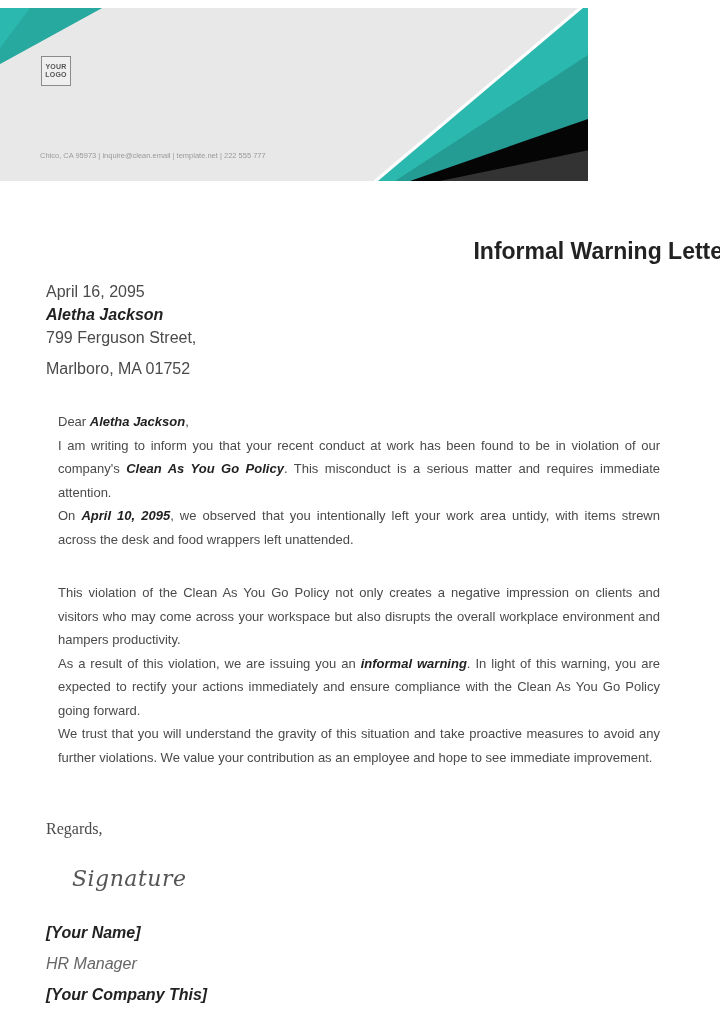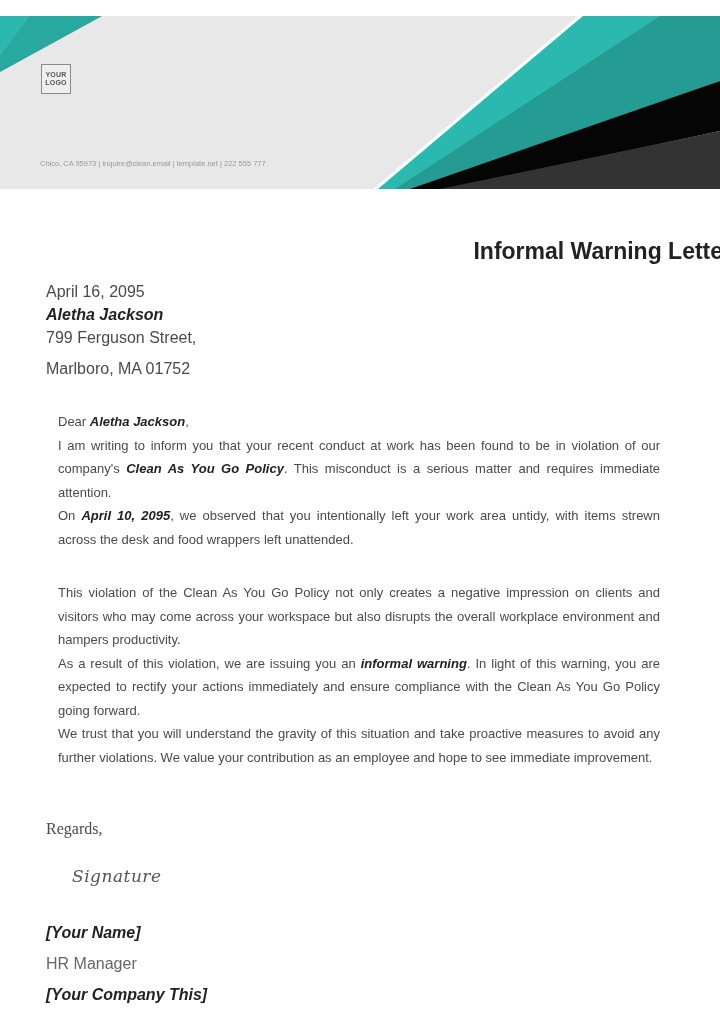--- a/index.html
+++ b/index.html
@@ -1,37 +1,37 @@
 <!DOCTYPE html>
 <html><head>
 <meta charset="utf-8">
 <style>
   html, body { margin: 0; padding: 0; }
   body {
     width: 720px; height: 1019px; background: #ffffff; position: relative; overflow: hidden;
     font-family: "Liberation Sans", "DejaVu Sans", sans-serif; color: #4a4a4a;
   }
-  .header { position: absolute; left: 0; top: 16px; width: 720px; height: 173px; background: #e8e8e8; overflow: hidden; }
+  .header { position: absolute; left: 0; top: 8px; width: 588px; height: 173px; background: #e8e8e8; overflow: hidden; }
   .header svg.deco { position: absolute; left: 0; top: 0; }
   .logo-box {
     position: absolute; left: 41px; top: 48px; width: 30px; height: 30px;
     border: 1px solid #8a8a8a; background: #efefef; box-sizing: border-box;
     display: flex; flex-direction: column; align-items: center; justify-content: center;
     font-size: 7px; line-height: 8px; font-weight: bold; color: #555; letter-spacing: 0.2px;
   }
   .contact-line { position: absolute; left: 40px; top: 143px; font-size: 7.5px; color: #9a9a9a; white-space: nowrap; }
   .title {
     position: absolute; left: 12px; top: 238px; width: 720px; text-align: right;
     font-size: 23px; font-weight: bold; color: #222; margin: 0;
   }
   .line { position: absolute; left: 46px; font-size: 16px; white-space: nowrap; }
   .b { font-weight: bold; color: #222; font-style: italic; }
   .para { position: absolute; left: 58px; width: 602px; font-size: 13px; line-height: 23.5px; text-align: justify; margin: 0; }
-  .sig { position: absolute; left: 72px; top: 866px; font-family: "DejaVu Serif", serif; font-style: italic; font-size: 17px; color: #555; letter-spacing: 0.5px; }
-  .ital { color: #666; text-align: center; }
+  .sig { position: absolute; left: 72px; top: 866px; font-family: "DejaVu Serif", serif; font-style: italic; font-size: 22px; color: #555; letter-spacing: 0.5px; }
+  .ital { font-style: italic; color: #666; text-align: center; }
 </style>
 </head>
 <body>
 
 <div class="header">
   <svg class="deco" width="720" height="173" viewBox="0 0 720 173">
 
     <polygon points="0,0 102,0 0,56" fill="#2bb8ae"></polygon>
     <polygon points="30,0 102,0 0,56 0,40" fill="#249c94" opacity="0.55"></polygon>
 

